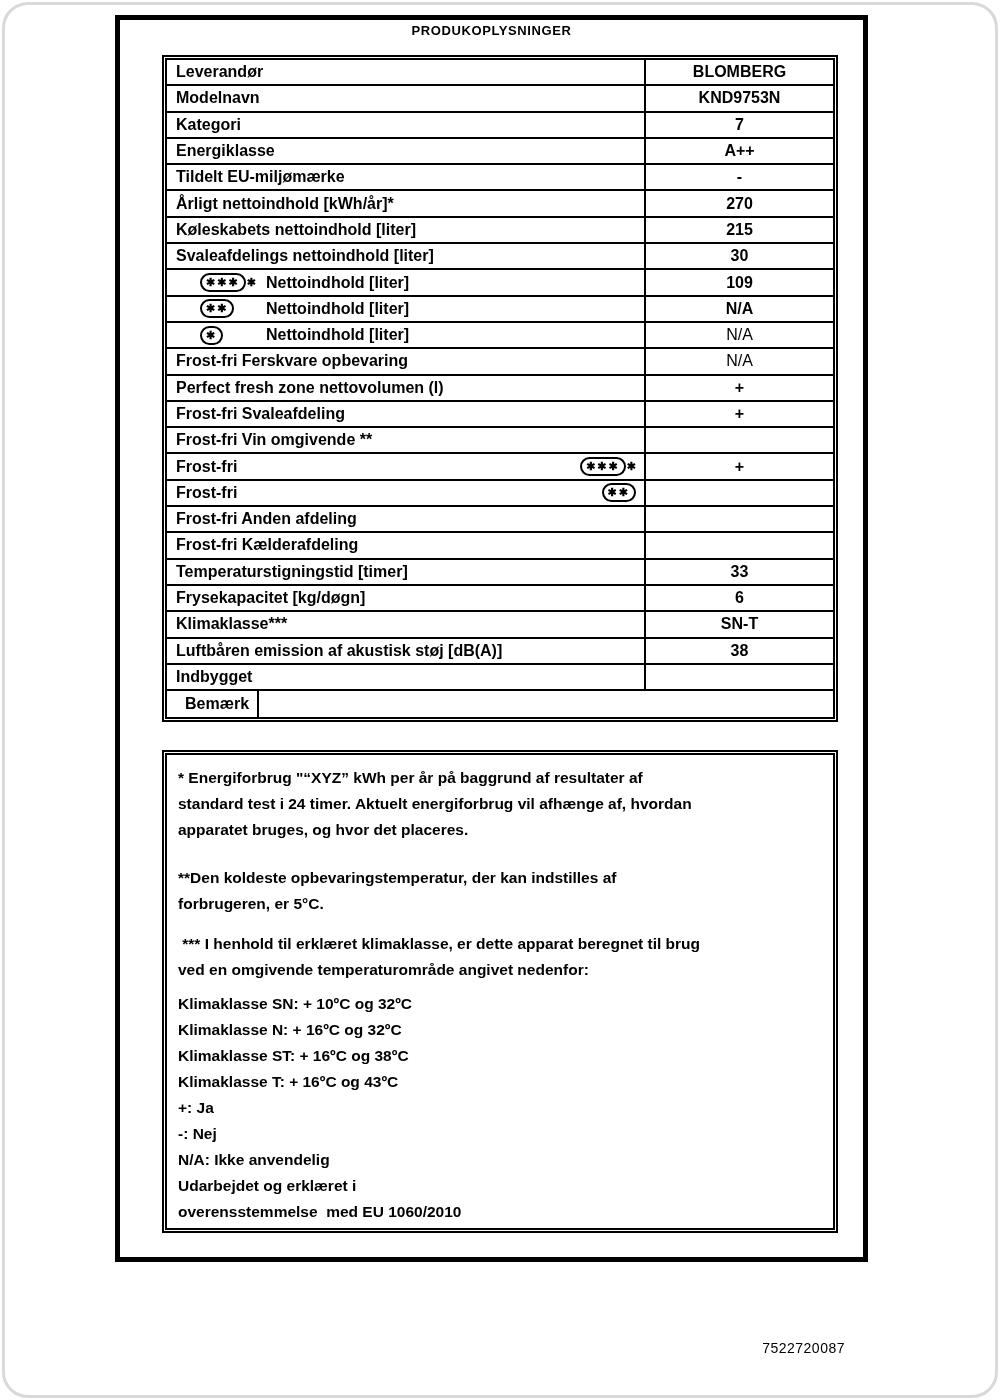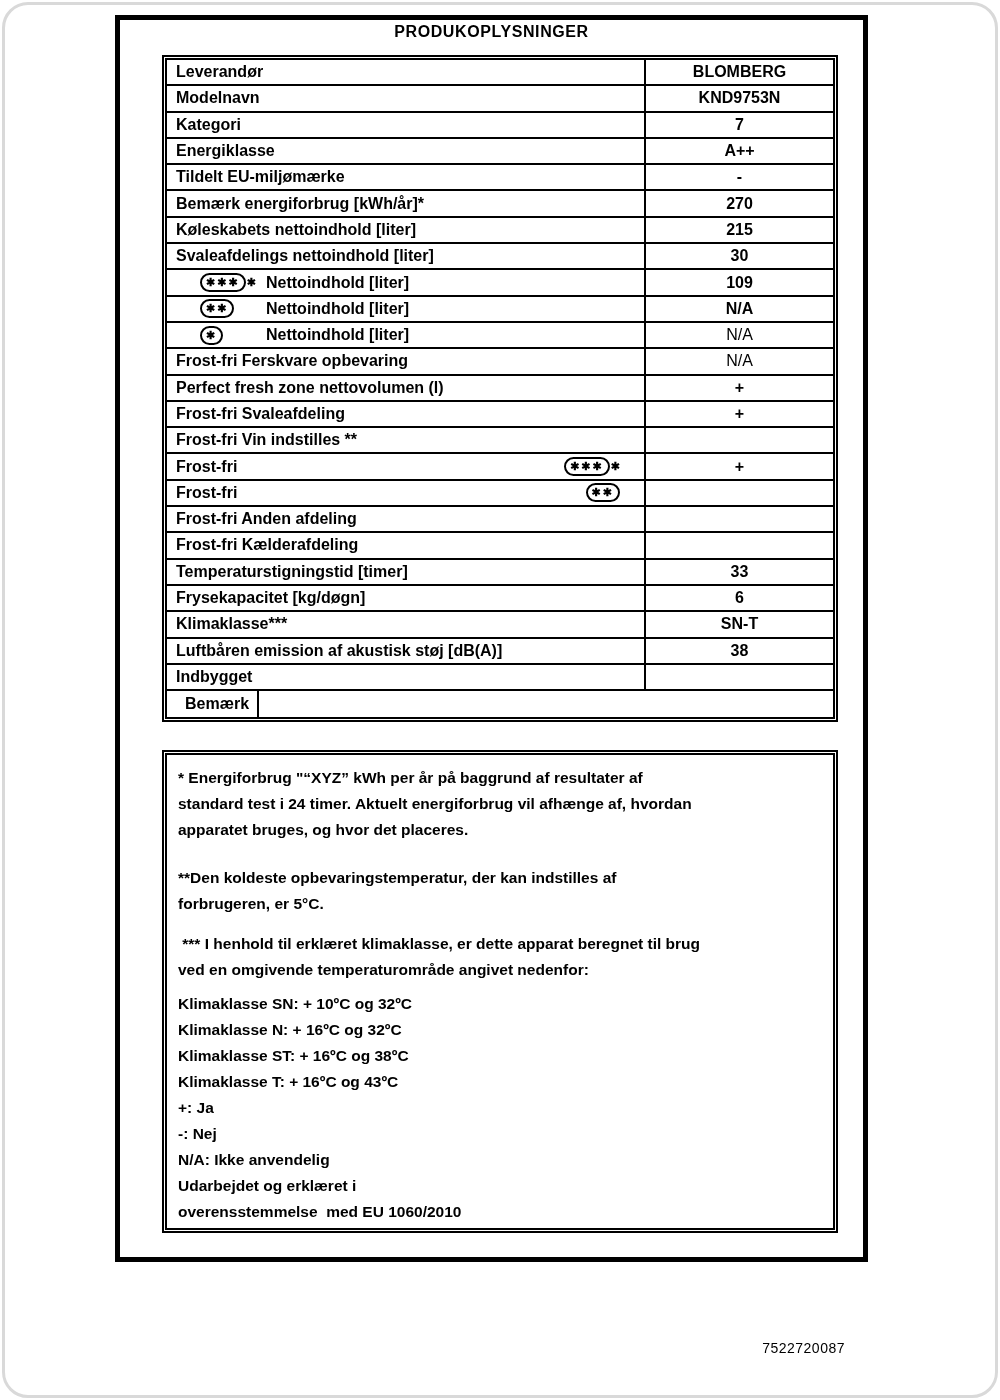--- a/index.html
+++ b/index.html
@@ -24,21 +24,21 @@
     width: 753px; height: 1247px;
     border: 5px solid #000;
     box-sizing: border-box;
     background: #fff;
   }
   .doc-title {
     position: absolute;
     left: 115px; top: 23px;
     width: 753px;
     text-align: center;
-    font-size: 16px;
+    font-size: 13px;
     font-weight: bold;
     letter-spacing: 0.6px;
   }
   
   .ptable {
     position: absolute;
     left: 162px; top: 55px;
     width: 676px;
     border: 5px double #000;
     box-sizing: border-box;
@@ -56,21 +56,21 @@
   .trow:last-child { border-bottom: none; }
   .tlabel {
     flex: 1;
     padding-left: 9px;
     display: flex;
     align-items: center;
     white-space: nowrap;
     overflow: hidden;
     border-radius: 10px;
   }
-  .trow.suffix .tlabel { justify-content: space-between; padding-right: 24px; }
+  .trow.suffix .tlabel { justify-content: space-between; padding-right: 8px; }
   .tvalue {
     width: 189px;
     border-left: 2px solid #000;
     display: flex;
     align-items: center;
     justify-content: center;
     box-sizing: border-box;
   }
   .tvalue.light { font-weight: normal; }
   
@@ -164,21 +164,21 @@
       <div class="tvalue">A++</div>
     </div>
     <div class="trow">
       <div class="tlabel">
         <span>Tildelt EU-miljømærke</span>
       </div>
       <div class="tvalue">-</div>
     </div>
     <div class="trow">
       <div class="tlabel">
-        <span>Bemærk energiforbrug [kWh/år]*</span>
+        <span>Årligt nettoindhold [kWh/år]*</span>
       </div>
       <div class="tvalue">270</div>
     </div>
     <div class="trow">
       <div class="tlabel">
         <span>Køleskabets nettoindhold [liter]</span>
       </div>
       <div class="tvalue">215</div>
     </div>
     <div class="trow">
@@ -228,21 +228,21 @@
       <div class="tvalue">+</div>
     </div>
     <div class="trow">
       <div class="tlabel">
         <span>Frost-fri Svaleafdeling</span>
       </div>
       <div class="tvalue">+</div>
     </div>
     <div class="trow">
       <div class="tlabel">
-        <span>Frost-fri Vin indstilles **</span>
+        <span>Frost-fri Vin omgivende **</span>
       </div>
       <div class="tvalue"></div>
     </div>
     <div class="trow suffix">
       <div class="tlabel">
         <span>Frost-fri</span>
         <span class="symwrap-suffix">
           <span class="star-box">✱✱✱</span>
           <span class="star-out">✱</span>
         </span>

